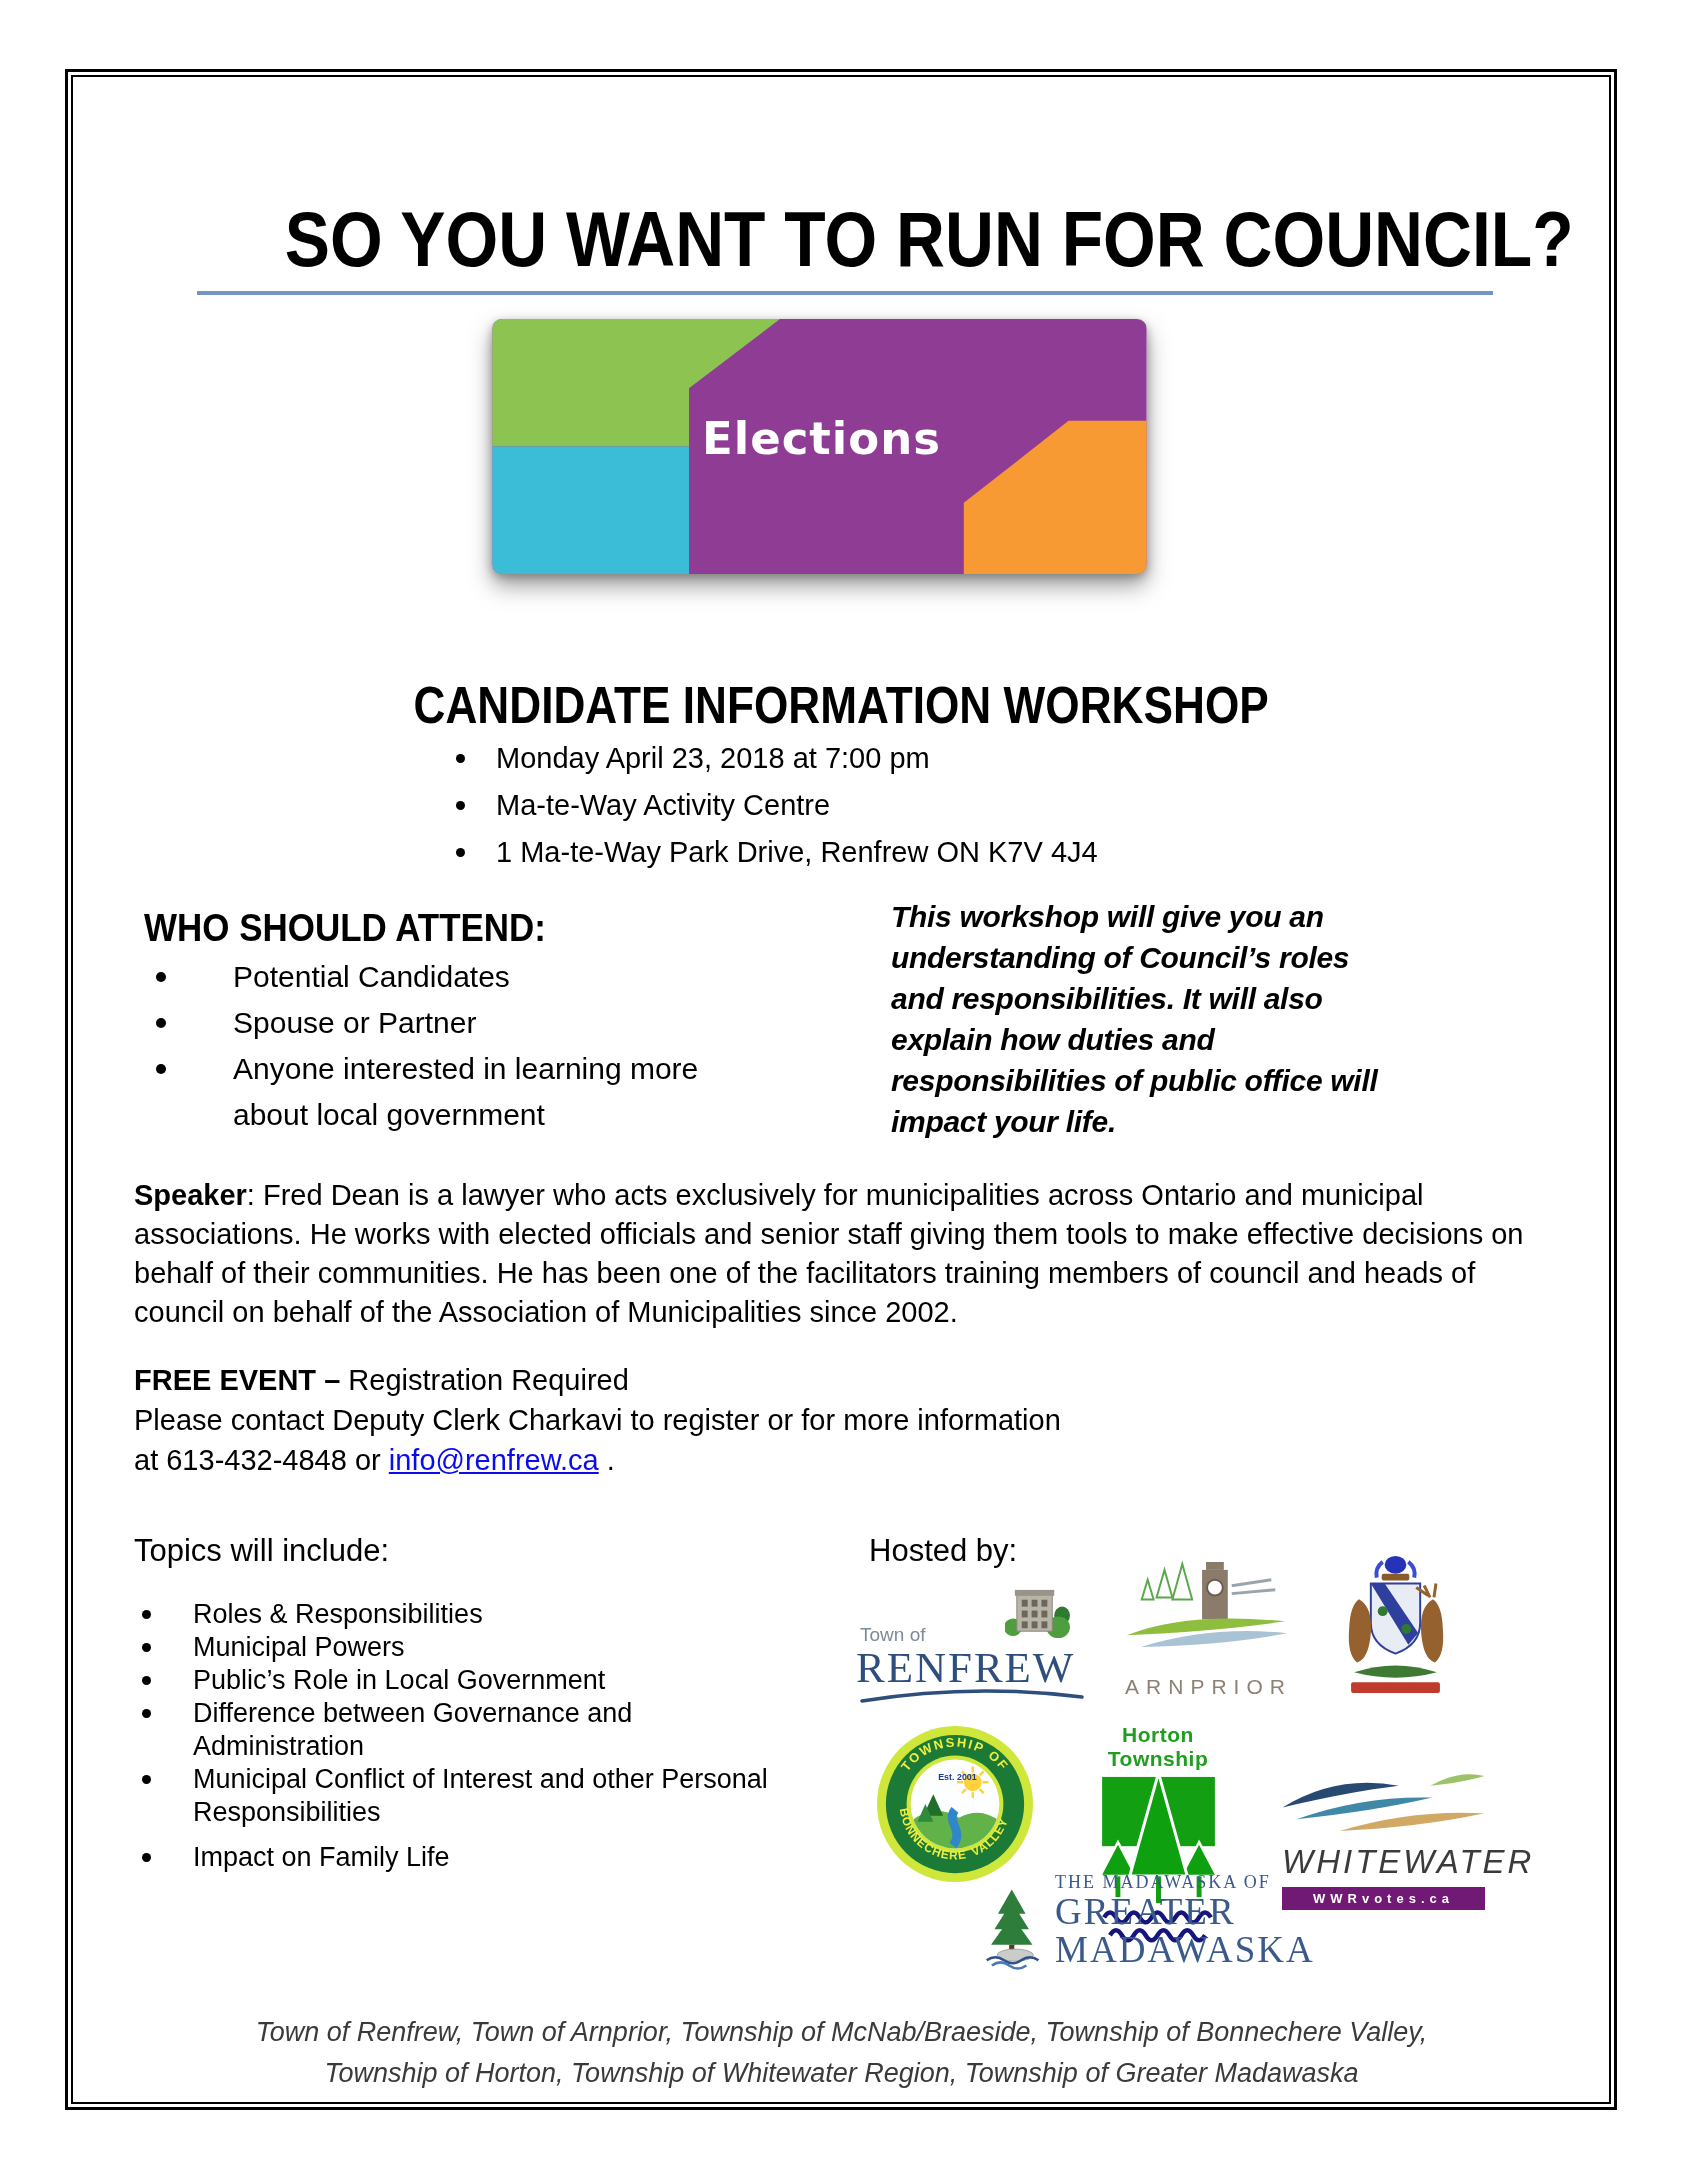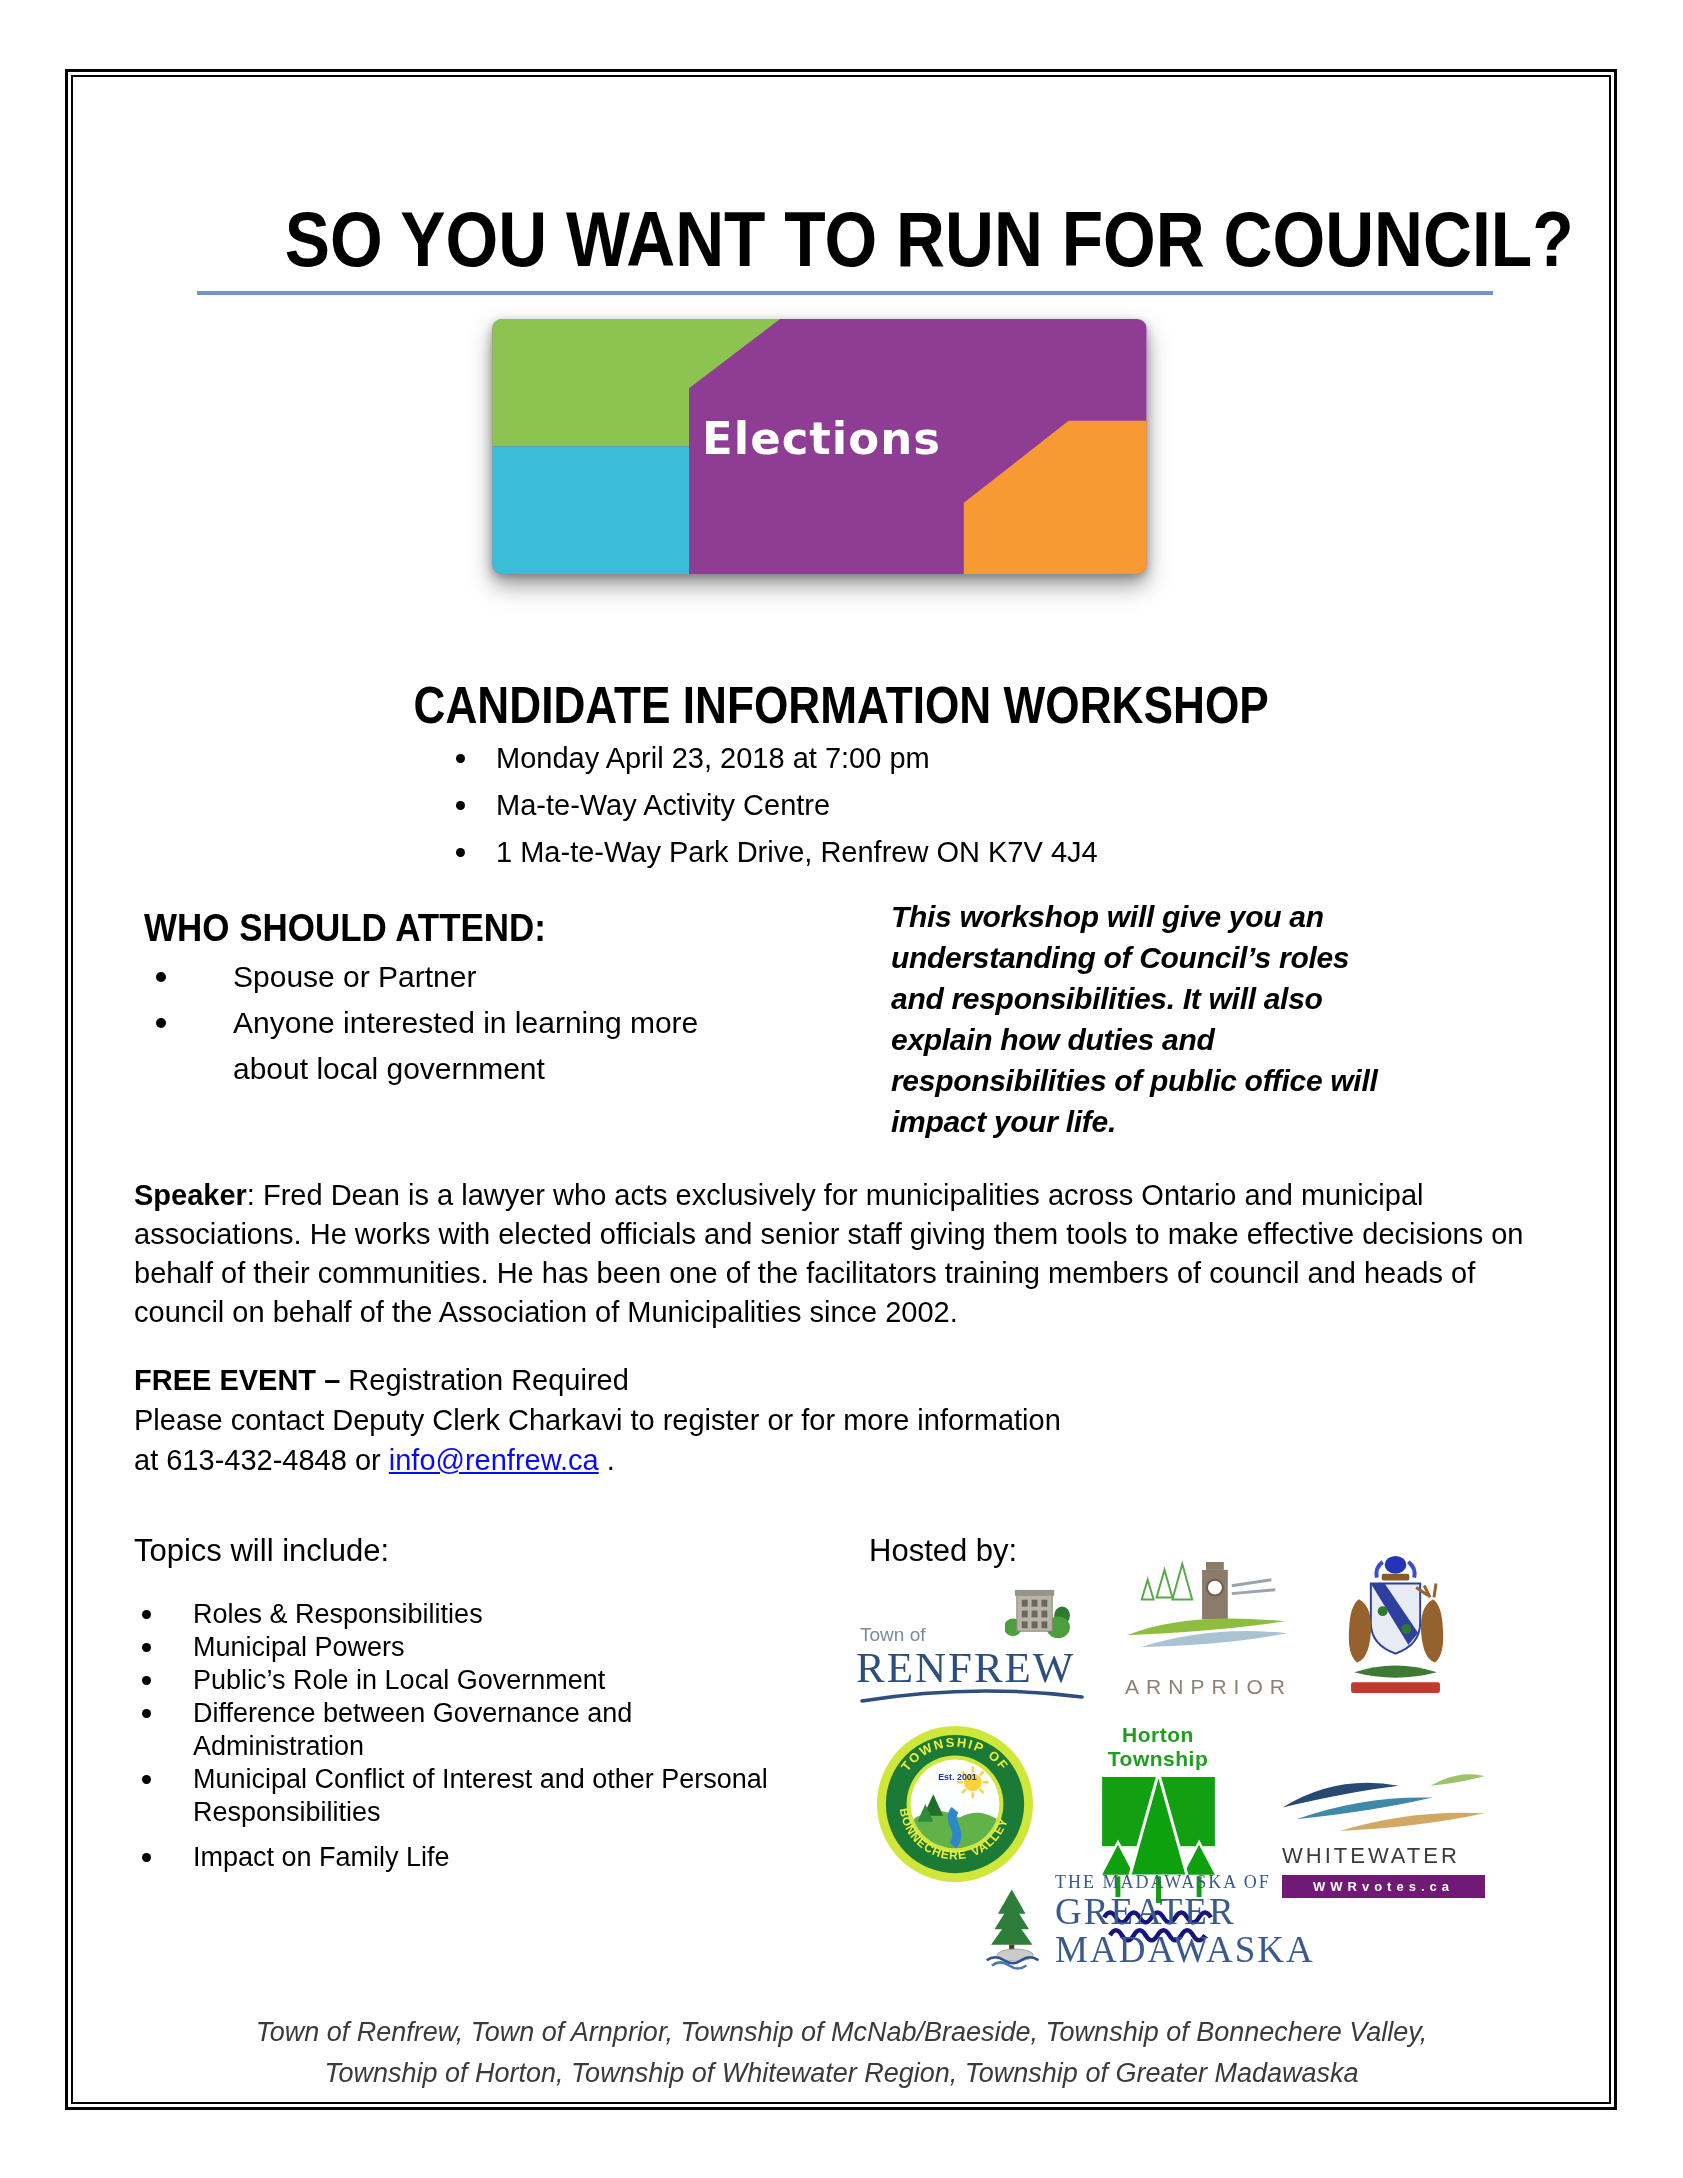--- a/index.html
+++ b/index.html
@@ -69,21 +69,21 @@
   .arnprior-name { font-size:21px; letter-spacing:7px; color:#8d8175; margin-top:16px; }
 
   .logo-mcnab { left:1339px; top:1550px; width:114px; height:150px; }
 
   .logo-bonnechere { left:876px; top:1725px; width:158px; height:158px; }
 
   .logo-horton { left:1079px; top:1723px; width:158px; height:213px; text-align:center; }
   .horton-name { font-size:21px; font-weight:bold; color:#1f9e1f; letter-spacing:0.5px; }
 
   .logo-whitewater { left:1282px; top:1770px; width:203px; height:131px; }
-  .whitewater-name { font-size:22px; letter-spacing:3px; color:#3b3b3b; margin-top:2px; }
+  .whitewater-name { font-size:33px; letter-spacing:3px; color:#3b3b3b; margin-top:2px;font-style:italic; }
   .whitewater-bar { margin-top:6px; background:#701a75; color:#fff; font-size:13px; font-weight:bold;
                     letter-spacing:5px; text-align:center; padding:4px 0; }
 
   .logo-madawaska { left:985px; top:1879px; width:465px; height:94px; display:flex; align-items:flex-end; }
   .madawaska-text { margin-left:8px; color:#3a5a8c; font-family:"Liberation Serif", serif; padding-bottom:4px; }
   .madawaska-pre { font-size:18px; letter-spacing:2px; }
   .madawaska-name { font-size:37px; letter-spacing:2px; line-height:38px; }
 
   .footer { position:absolute; left:0; top:2012px; width:100%; text-align:center; font-style:italic;
             font-size:27px; line-height:41px; color:#3a3a3a; }
@@ -115,20 +115,21 @@
 <ul class="candidate-list">
   <li class="dot-li">Monday April 23, 2018 at 7:00 pm</li>
   <li class="dot-li">Ma-te-Way Activity Centre</li>
   <li class="dot-li">1 Ma-te-Way Park Drive, Renfrew ON K7V 4J4</li>
 </ul>
 
 <div class="who-head">
   <span>WHO SHOULD ATTEND:</span>
 </div>
 <ul class="who-list">
+  <li class="dot-li">Potential Candidates</li>
   <li class="dot-li">Spouse or Partner</li>
   <li class="dot-li">Anyone interested in learning more
 about local government</li>
 </ul>
 
 <div class="blurb">This workshop will give you an
 understanding of Council’s roles
 and responsibilities. It will also
 explain how duties and
 responsibilities of public office will

